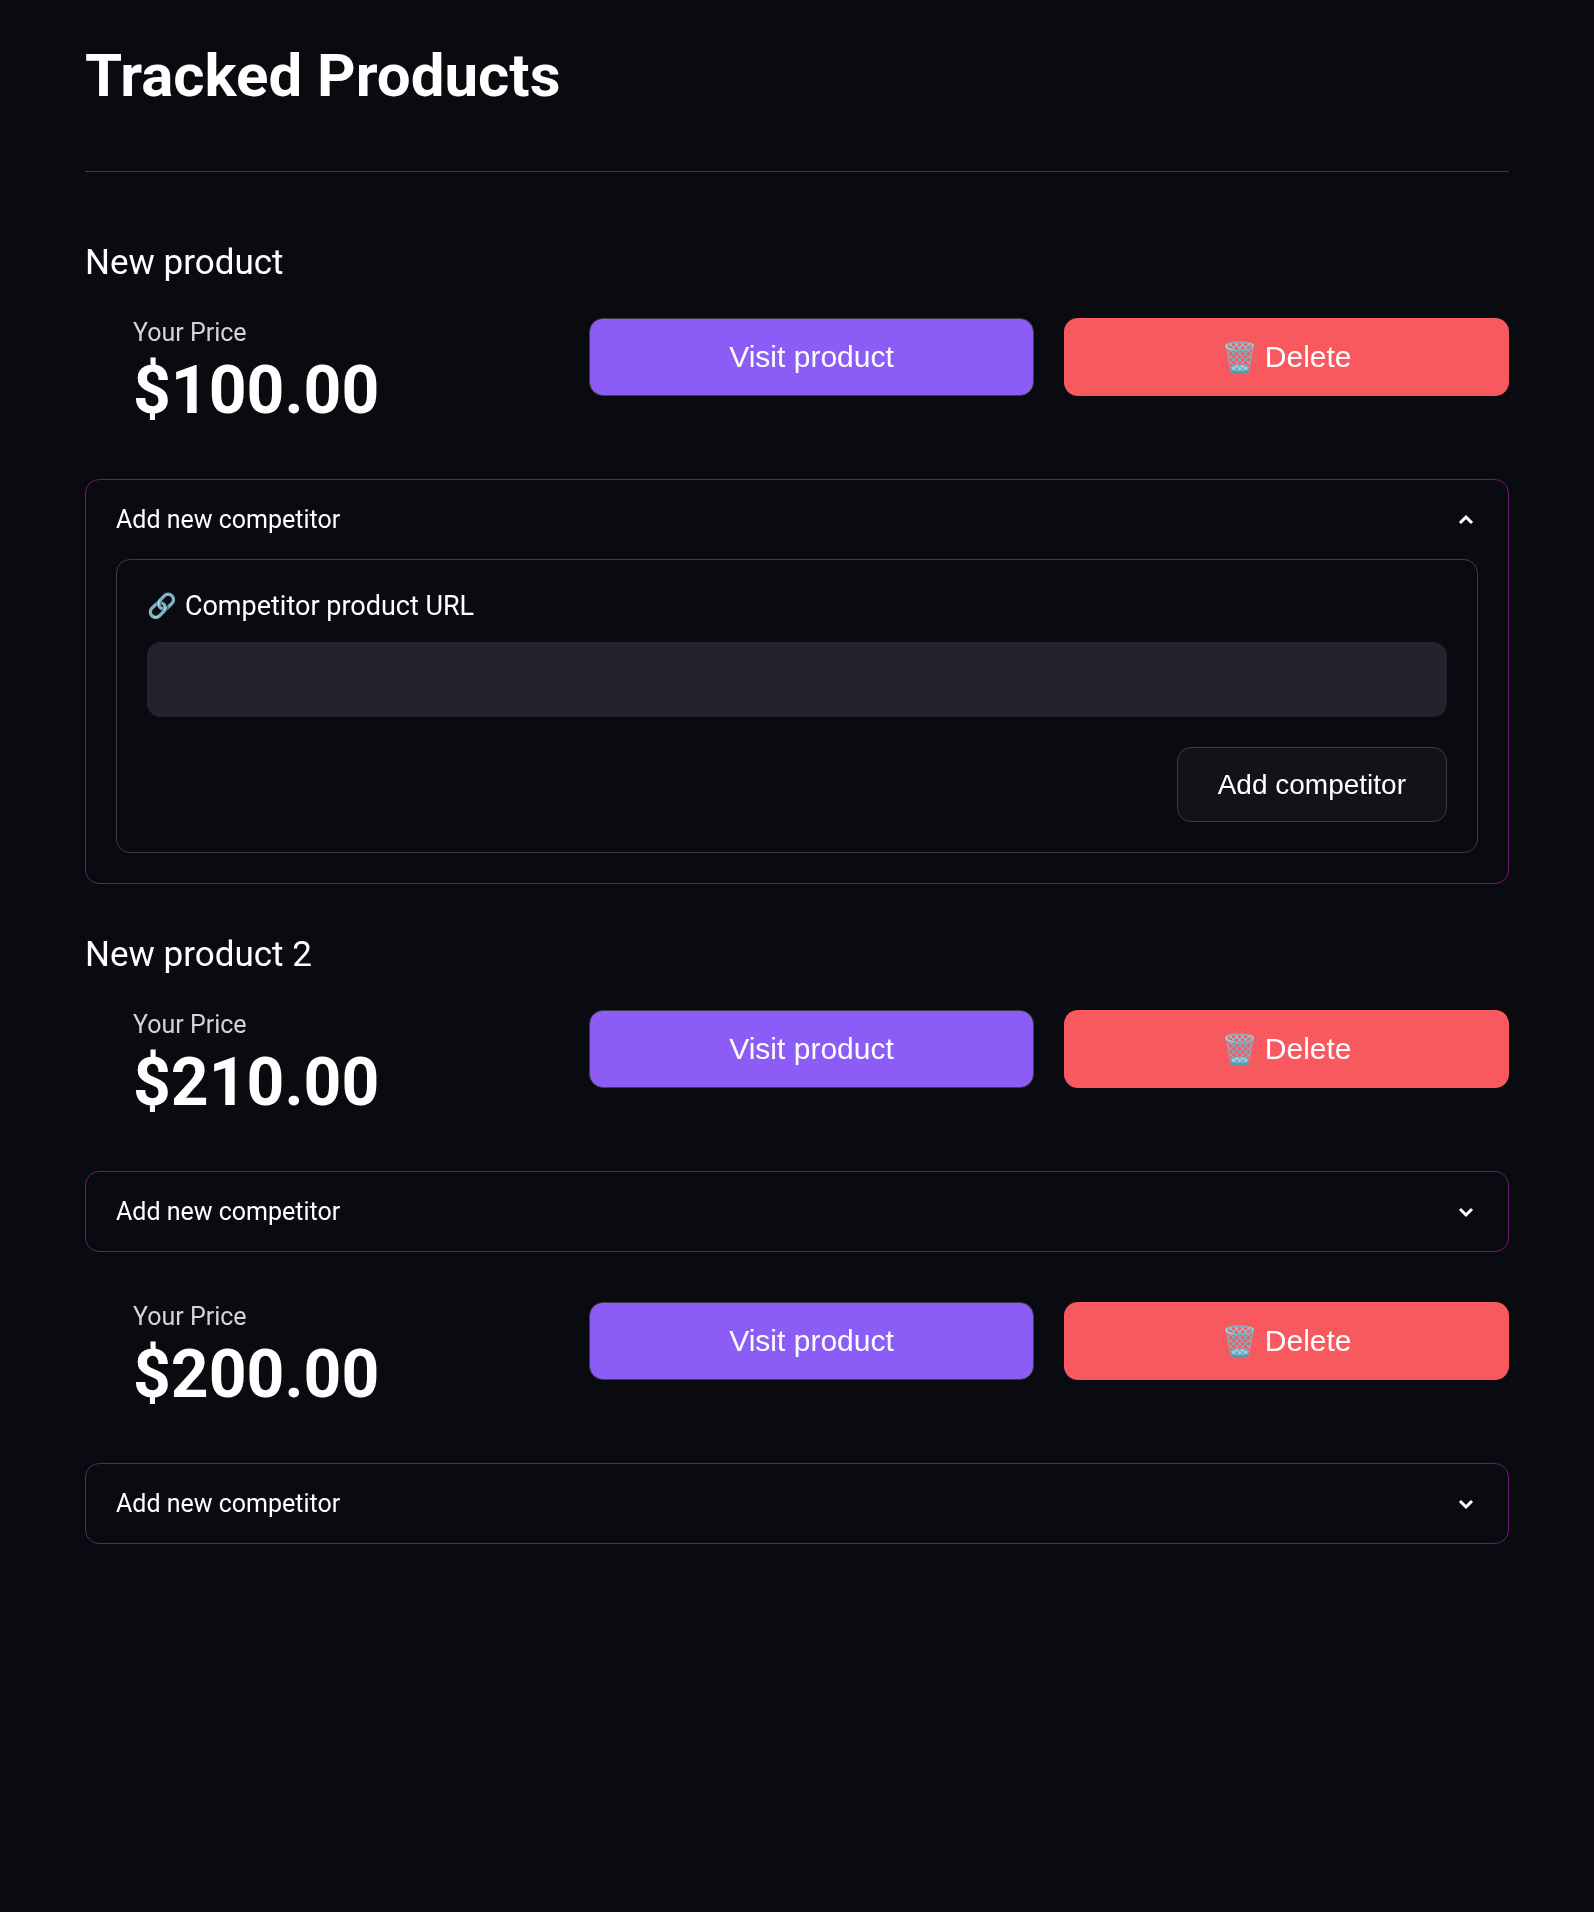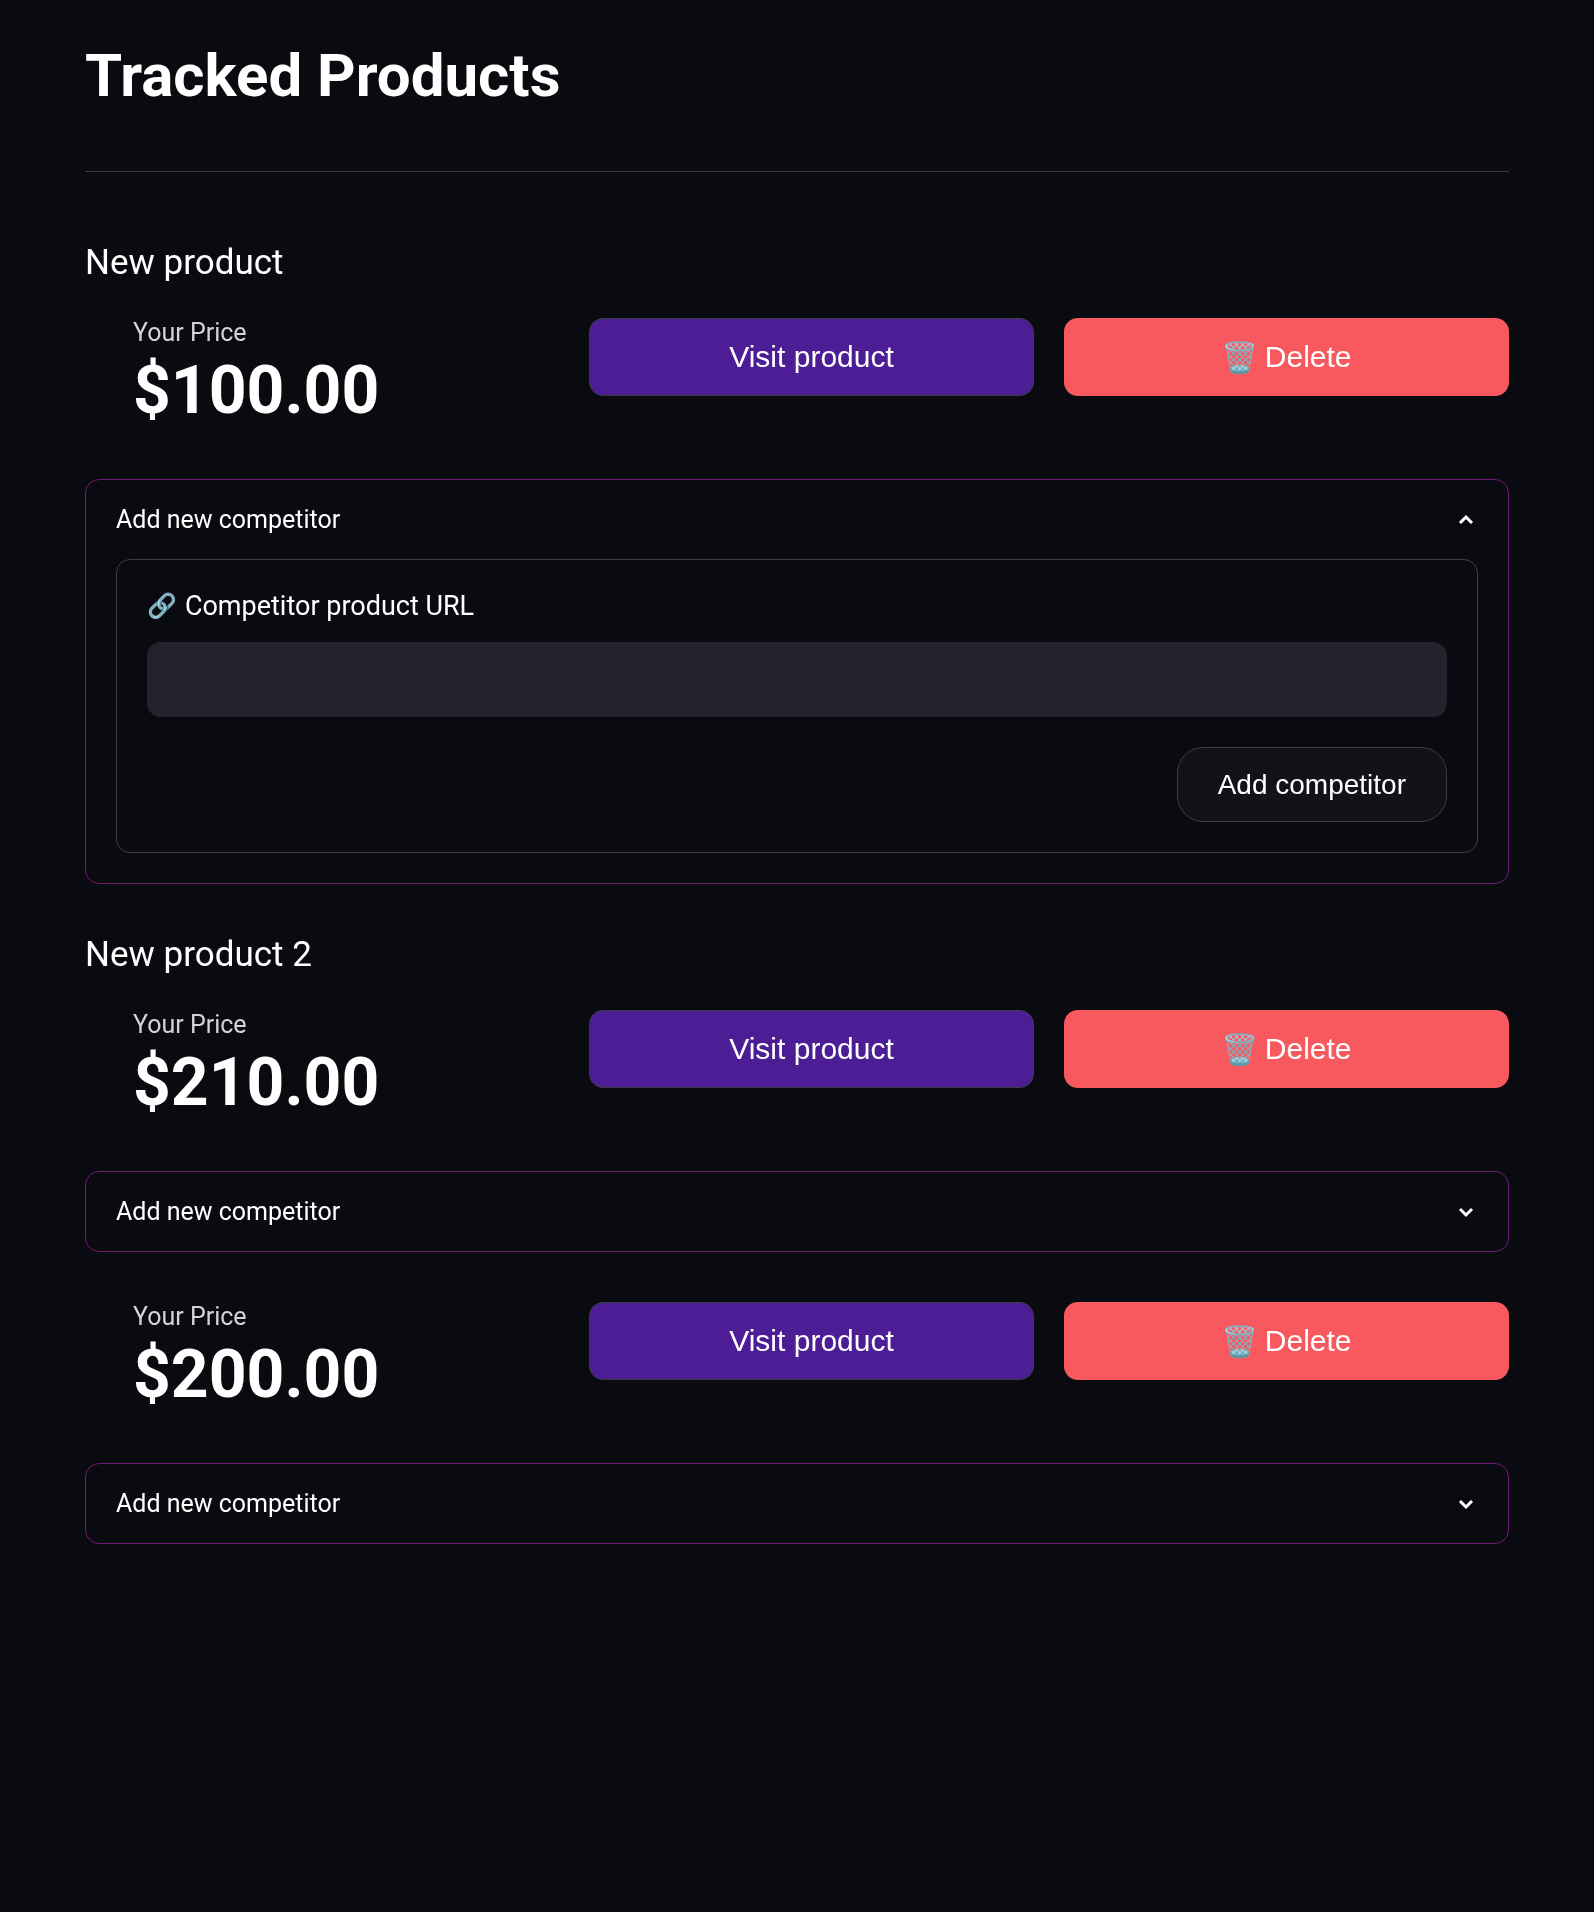--- a/index.html
+++ b/index.html
@@ -58,21 +58,21 @@
     border-radius: 14px;
     font-size: 30px;
     font-weight: 500;
     cursor: pointer;
     display: flex;
     align-items: center;
     justify-content: center;
     gap: 6px;
   }
   .btn-visit {
-    background-color: #4c1d95;
+    background-color: #8b5cf6;
     border: 1px solid #3d3d47;
     color: #ffffff;
   }
   .btn-delete {
     background-color: #f8595f;
     border: none;
     color: #ffffff;
   }
   .trash-icon {
     font-size: 30px;
@@ -136,21 +136,21 @@
   }
   .form-actions {
     display: flex;
     justify-content: flex-end;
   }
   .btn-add-competitor {
     height: 75px;
     padding: 0 40px;
     background-color: #121319;
     border: 1px solid #3d3d47;
-    border-radius: 26px;
+    border-radius: 14px;
     color: #ffffff;
     font-size: 28px;
     cursor: pointer;
   }
 </style>
 </head>
 <body>
 
 <h1 class="page-title">Tracked Products</h1>
 <hr class="divider">

